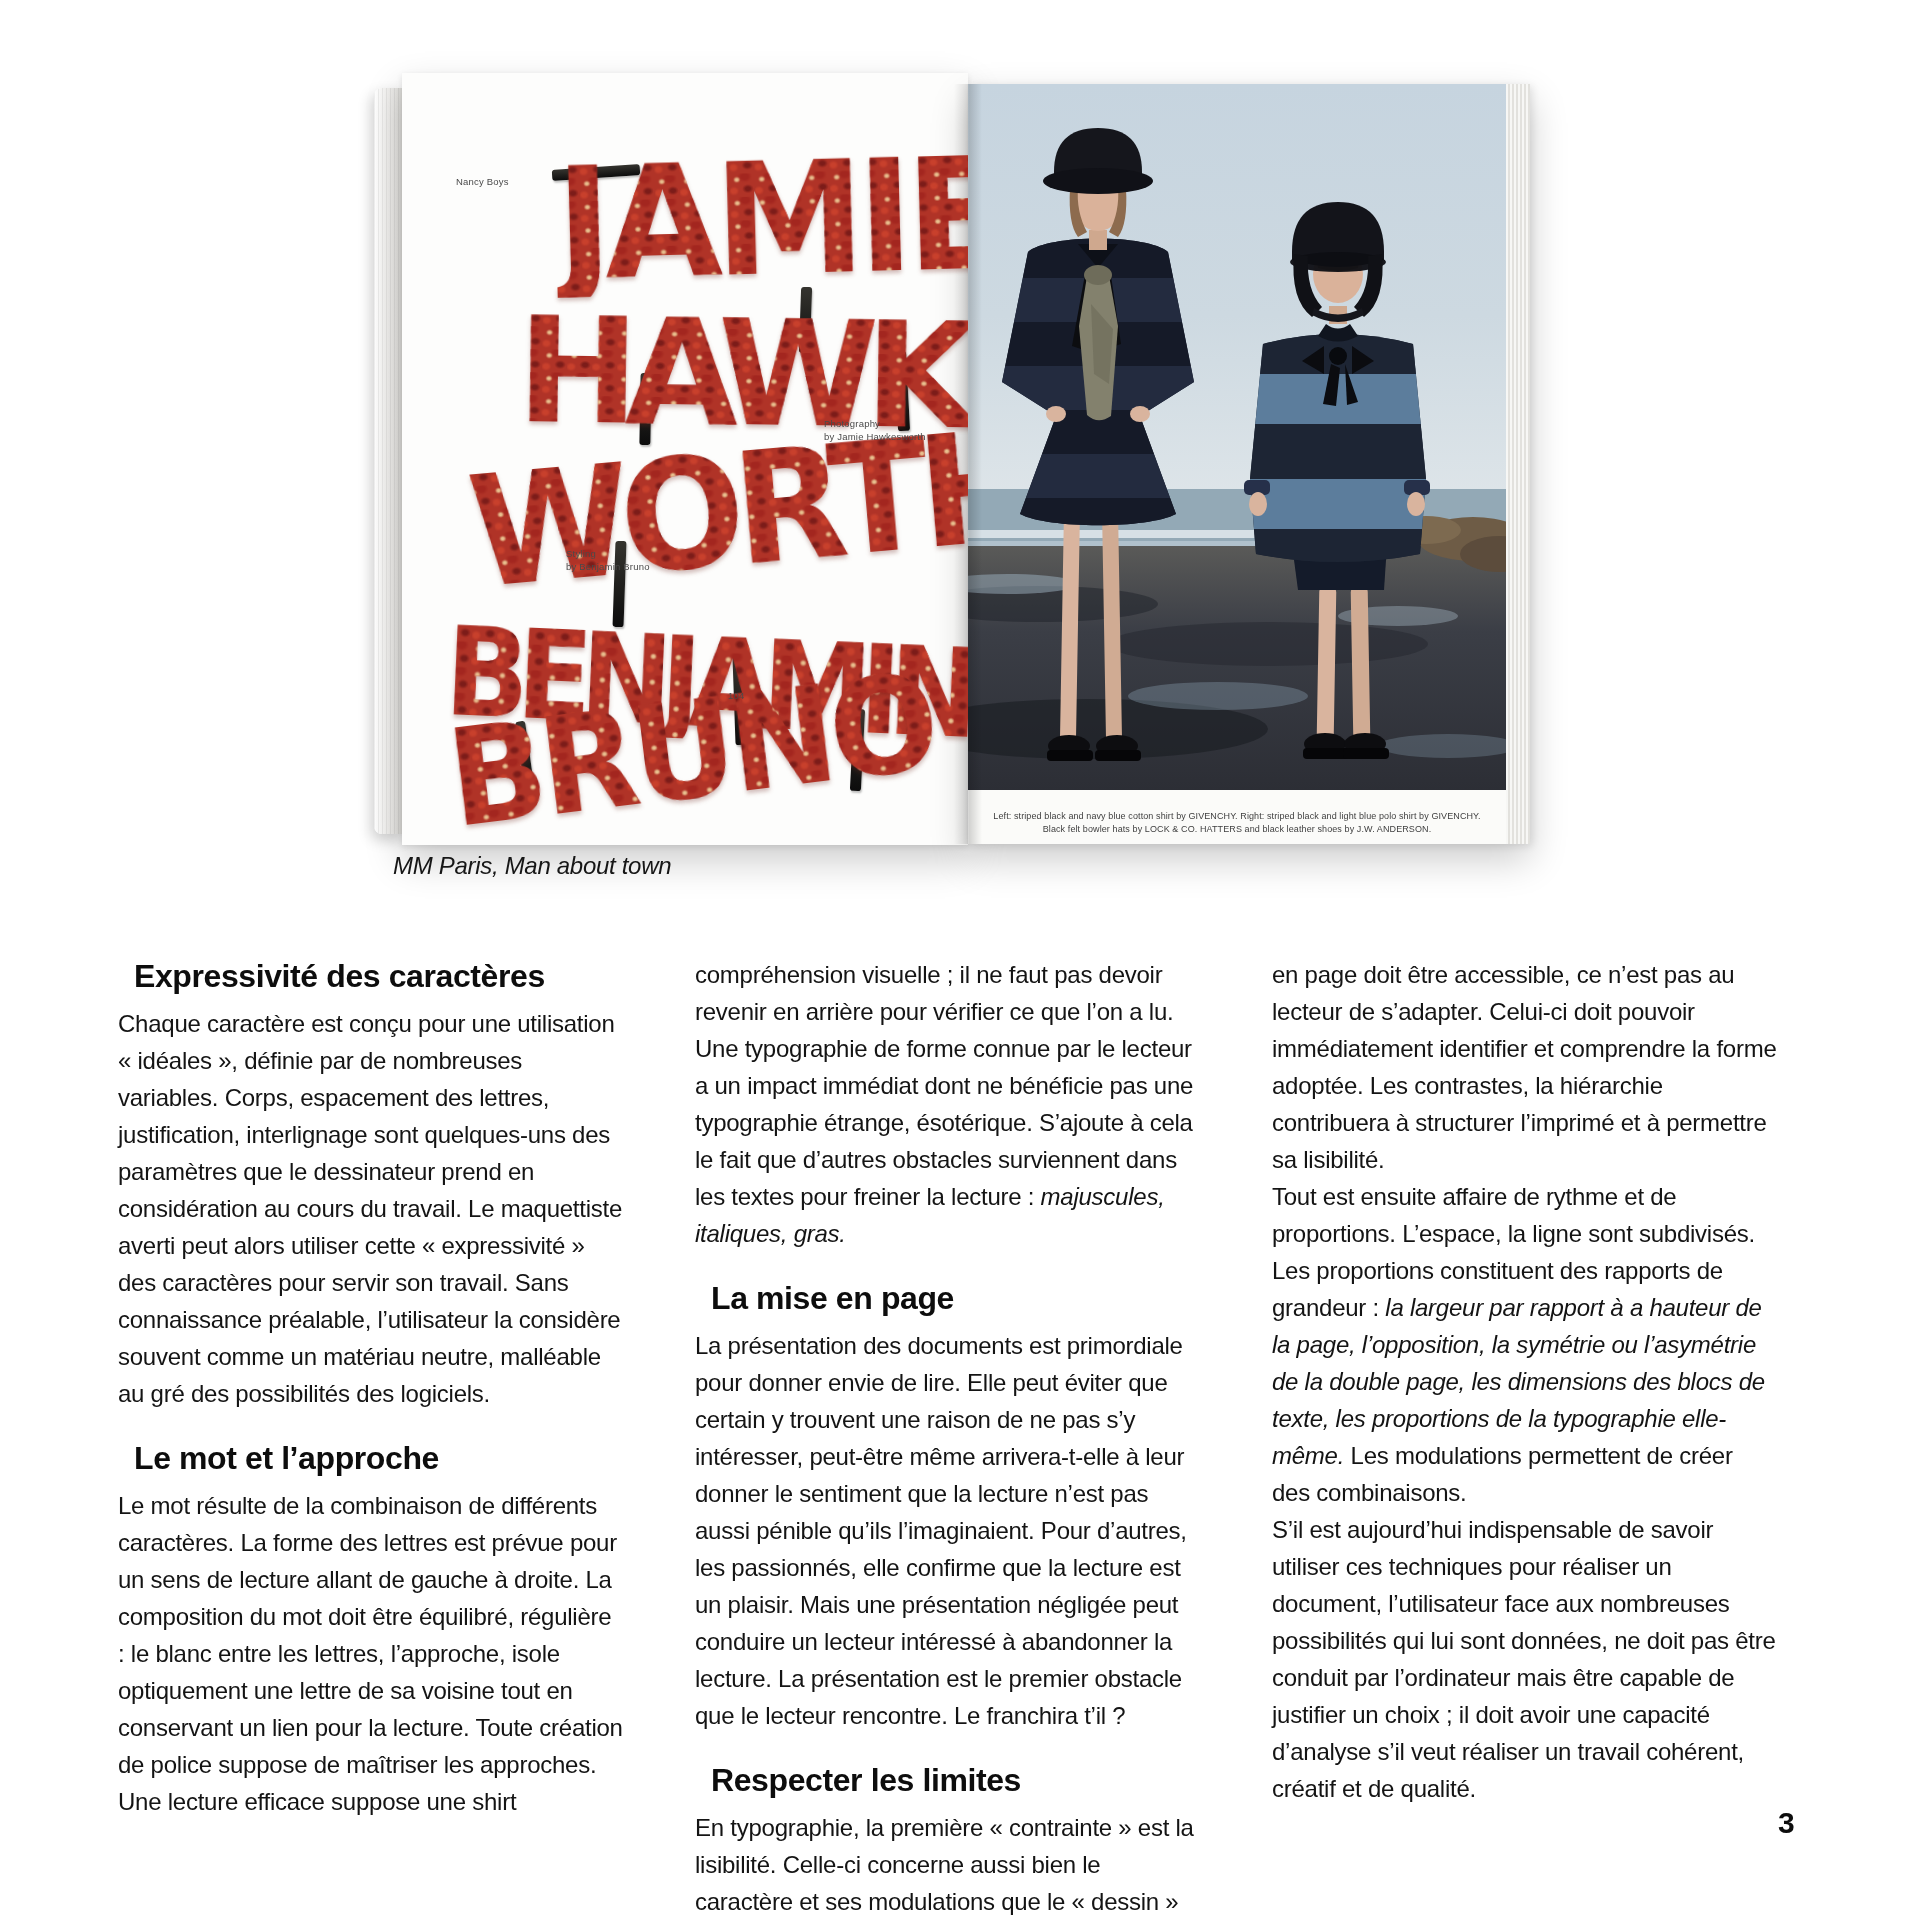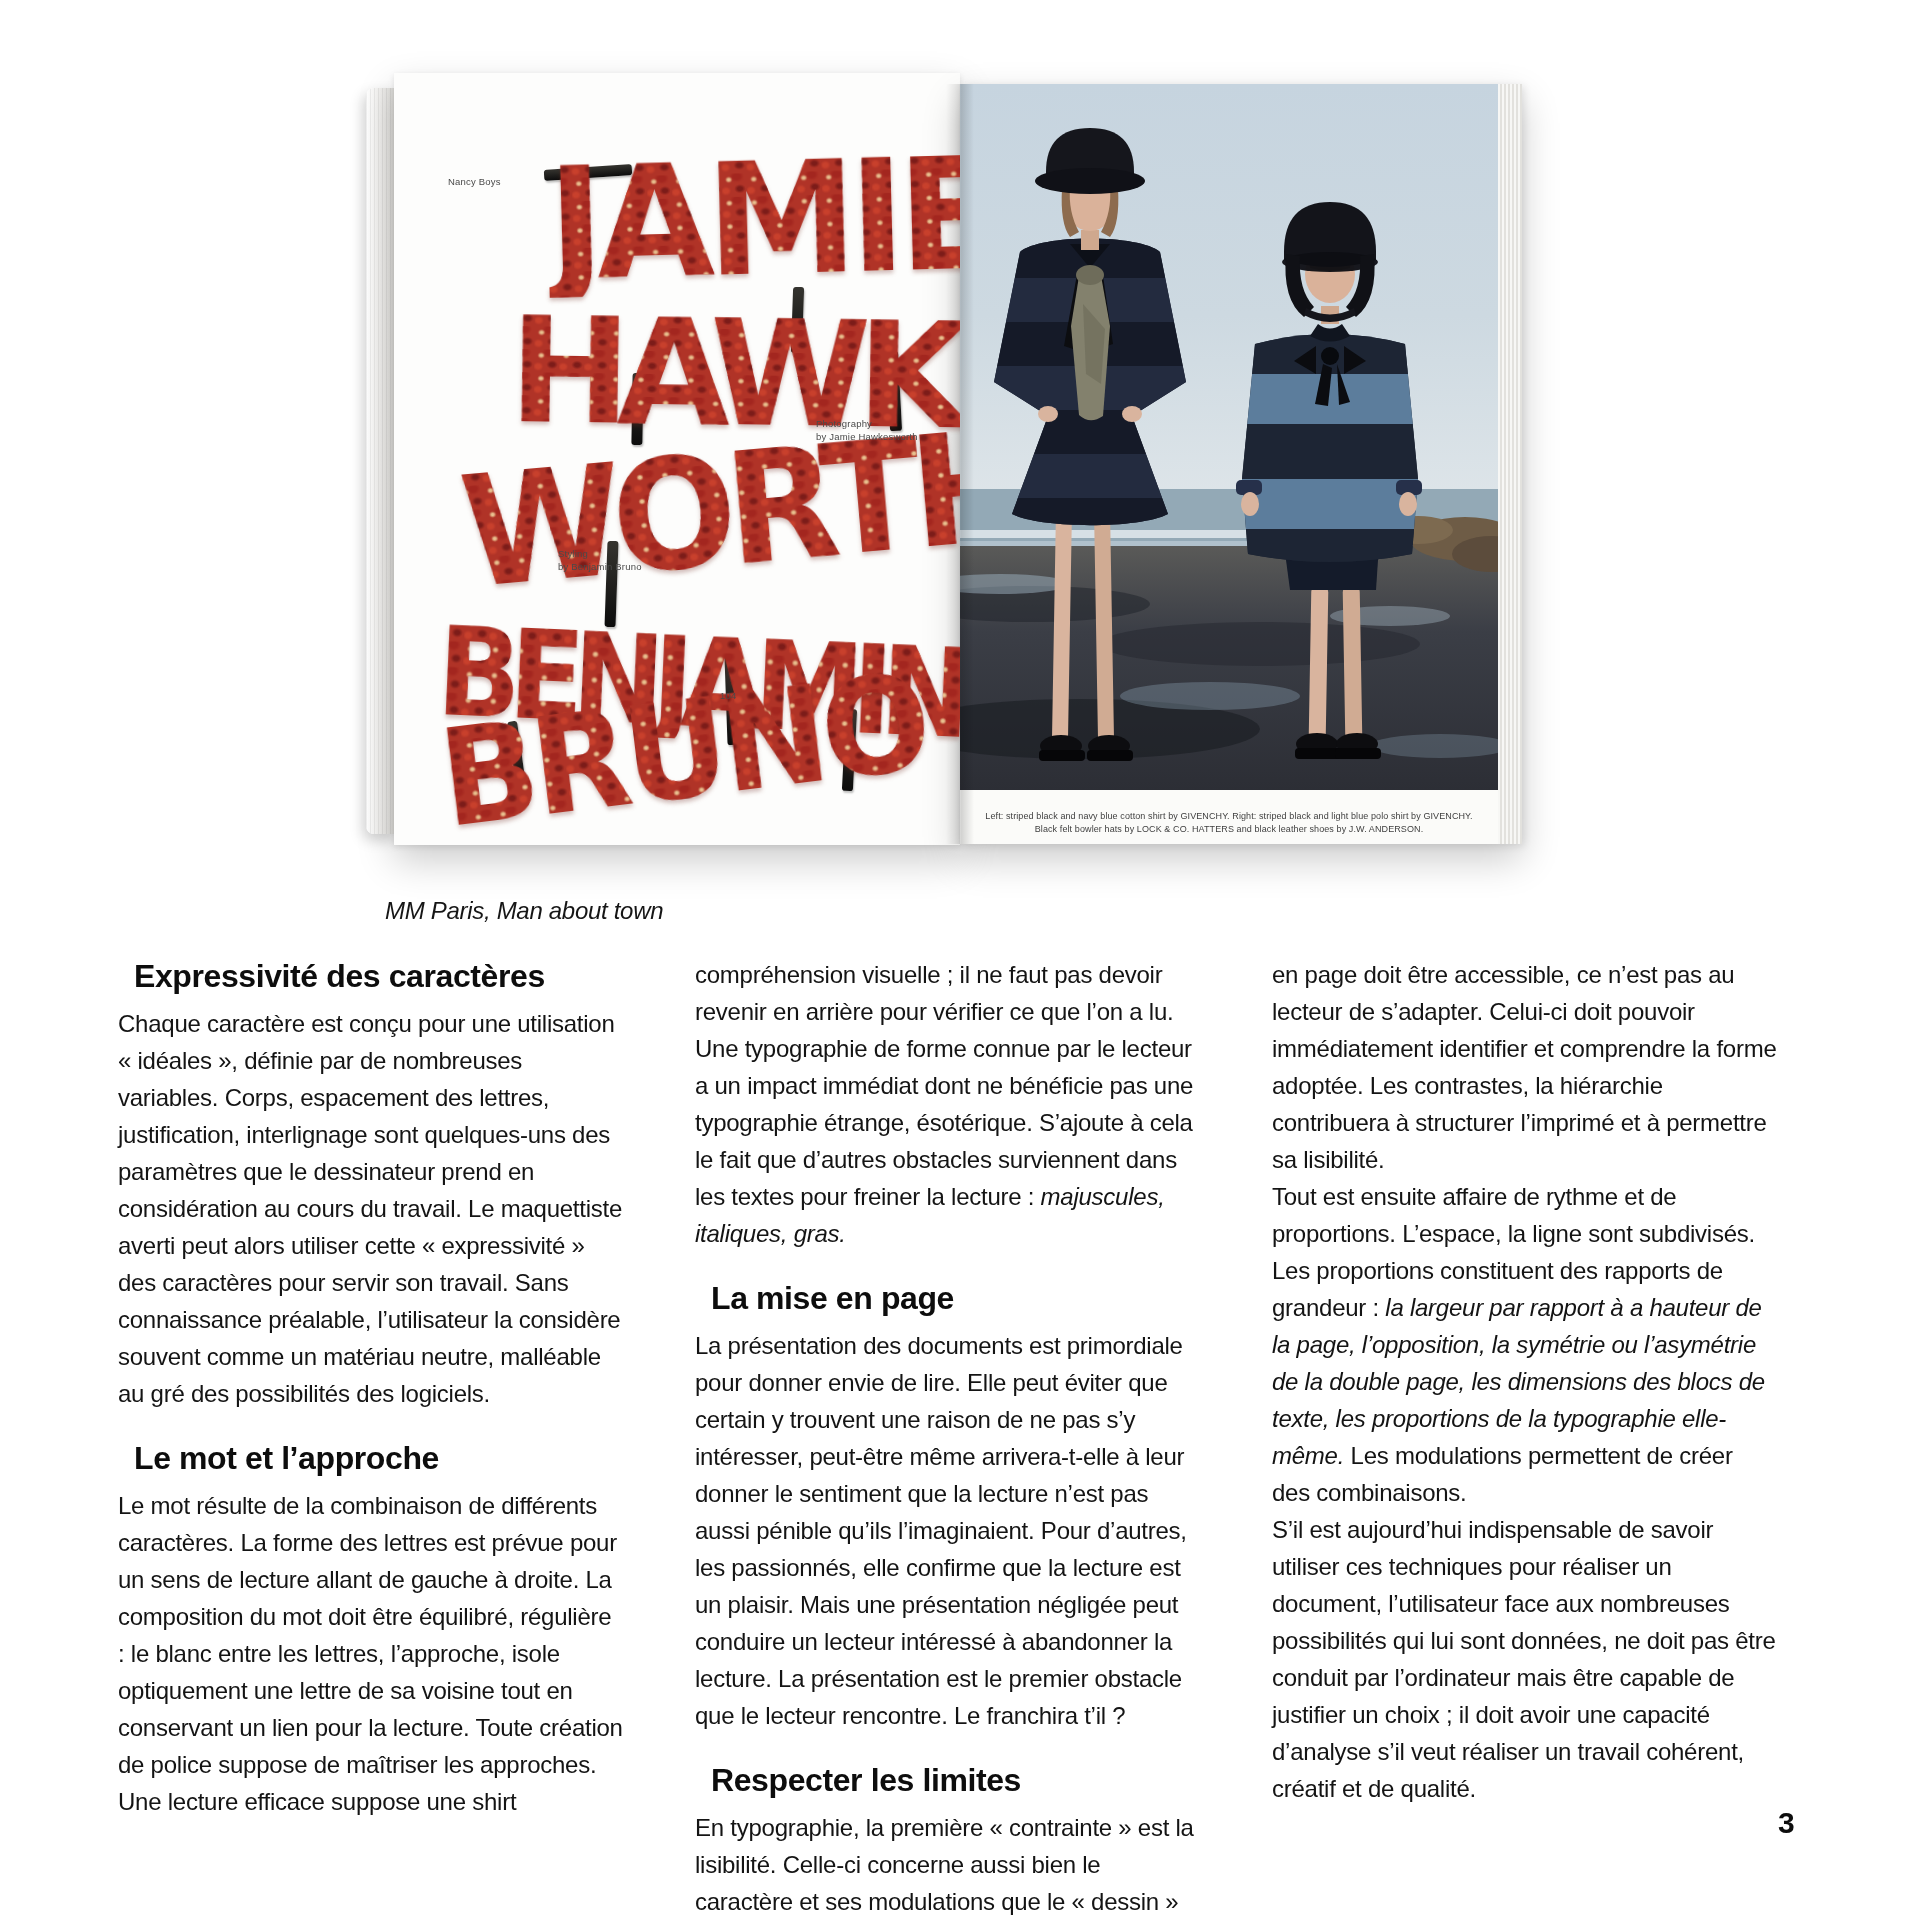--- a/index.html
+++ b/index.html
@@ -3,21 +3,21 @@
 <meta charset="utf-8">
 <style>
   html,body { margin:0; padding:0; }
   body {
     width:1920px; height:1920px; position:relative; overflow:hidden;
     background:#ffffff; color:#111;
     font-family:"Liberation Sans", sans-serif;
   }
 
   
-  .spread { position:absolute; left:0; top:0; width:1742px; height:920px; }
+  .spread { position:absolute; left:8px; top:0; width:1742px; height:920px; }
 
   .left-edge {
     position:absolute; left:366px; top:88px; width:32px; height:746px;
     background:linear-gradient(90deg,#ffffff 0%,#f0efed 45%,#d9d8d4 100%);
     border-radius:8px 0 0 8px;
     box-shadow:-3px 6px 14px rgba(0,0,0,0.18);
   }
   .left-edge:after{
     content:""; position:absolute; inset:0;
     background:repeating-linear-gradient(90deg, rgba(0,0,0,0.06) 0 1px, transparent 1px 4px);
@@ -67,21 +67,21 @@
       background-size:25px 23px;
       -webkit-background-clip:text; background-clip:text;
       filter:drop-shadow(0 3px 2px rgba(110,40,30,0.30));
     }
   }
   .pen{ position:absolute; z-index:1; background:linear-gradient(180deg,#35342f,#0c0c0c); border-radius:3px; box-shadow:1px 2px 2px rgba(0,0,0,0.25); }
   .micro{ position:absolute; z-index:3; font-size:9.5px; line-height:13px; color:#4a4a4a; letter-spacing:0.2px; }
 
   .spread-caption{
     position:absolute; left:385px; top:852px;
-    font-size:24px; font-style:italic; letter-spacing:-0.3px; color:#161616;margin-top:45px;
+    font-size:24px; font-style:italic; letter-spacing:-0.3px; color:#161616;
   }
 
   
   .col{ position:absolute; top:956px; width:505px; }
   .col-1{ left:118px; } .col-2{ left:695px; } .col-3{ left:1272px; }
   .col h2{
     font-size:32px; line-height:40px; font-weight:700; letter-spacing:-0.4px;
     margin:26px 0 9px 16px; color:#0d0d0d;
   }
   .col > :first-child{ margin-top:0; }

